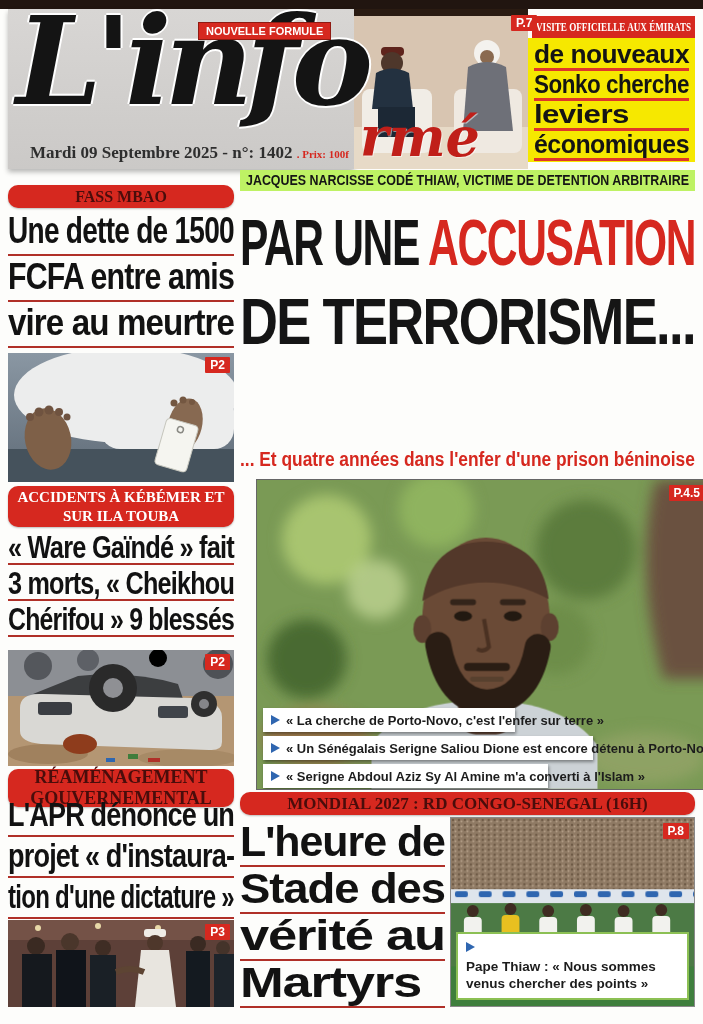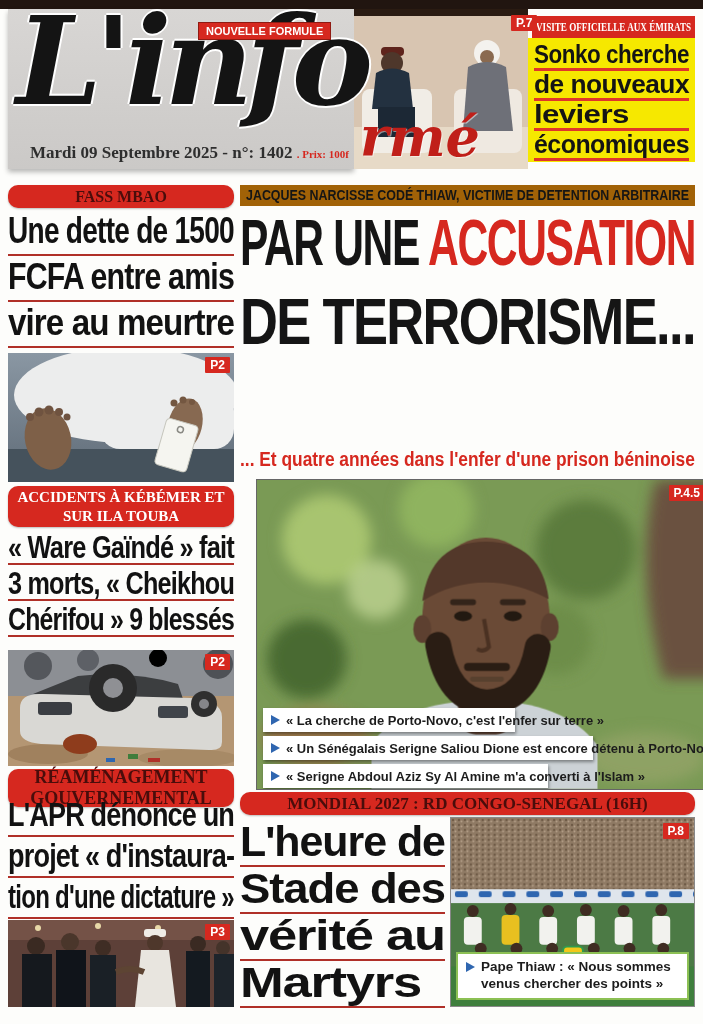--- a/index.html
+++ b/index.html
@@ -56,42 +56,42 @@
   .hline > span { font-weight:bold; letter-spacing:-1px; color:#121212; }
   .lc-line { height:46px; } .lc-line > span { font-size:37px; line-height:42px; }
   .lc-line2 { height:36px; } .lc-line2 > span { font-size:32px; line-height:36px; }
   .lc-line3 { height:41px; } .lc-line3 > span { font-size:33px; line-height:37px; }
 
   
   .photo { position:absolute; overflow:hidden; }
   .photo svg { display:block; width:100%; height:100%; }
 
   
-  .ms-kicker { position:absolute; left:240px; top:185px; width:455px; height:21px; background:#a16207;
+  .ms-kicker { position:absolute; left:240px; top:170px; width:455px; height:21px; background:#bef264;
                padding:0 6px; }
   .ms-kicker > span { font-size:14px; font-weight:bold; color:#151515; line-height:21px; }
   .ms-h { position:absolute; left:240px; top:206px; width:455px; }
   .bigline { height:79px; }
   .bigline > span { font-size:64px; line-height:74px; font-weight:bold; letter-spacing:-2px; color:#151515; }
   .bigline .red { color:#d6281f; }
   .ms-sub { position:absolute; left:240px; top:447px; width:455px; }
   .ms-sub > span { font-size:20px; font-weight:bold; color:#d6281f; line-height:24px; }
 
   .quote-bar { position:absolute; left:6px; height:24px; background:#fff; display:flex;
                align-items:center; gap:6px; padding:0 8px; box-shadow:1px 2px 3px rgba(0,0,0,.4); }
   .quote-bar .fit-x > span { font-size:13px; font-weight:bold; color:#1c1c1c; }
   .tri { width:0; height:0; border-left:9px solid #2f66b0; border-top:5.5px solid transparent;
          border-bottom:5.5px solid transparent; flex:none; }
 
   
   .sp-h { position:absolute; left:240px; top:820px; width:205px; }
   .sp-line { height:47px; border-bottom:2px solid #b03028; padding:0 0 3px; }
   .sp-line > span { font-size:42px; line-height:43px; font-weight:bold; letter-spacing:-1px; color:#121212; }
   .caption-bar { position:absolute; left:5px; right:5px; bottom:6px; background:#fff;
-                 border:2px solid #8cc054; padding:4px 6px 5px 8px; display:flex; gap:6px; }
+                 border:2px solid #8cc054; padding:4px 6px 5px 8px; display:flex; gap:6px;flex-direction:column; }
   .caption-bar .cap-text { font-size:13.5px; font-weight:bold; color:#1c1c1c; line-height:1.3; }
   .caption-bar .tri { margin-top:4px; }
 </style>
 </head>
 <body>
 
 <div id="page">
   <div class="topstrip"></div>
 
   <div id="masthead">
@@ -115,22 +115,22 @@
     </div>
 
     <div class="mast-title">L'info</div>
     <div class="mast-suffix">rmé</div>
     <div class="badge-nf">NOUVELLE FORMULE</div>
     <div class="dateline"><span>Mardi 09 Septembre 2025 - n°: 1402</span> <span class="price">. Prix: 100f</span></div>
 
     <span class="pbadge" style="left:503px; top:6px;">P.7</span>
     <div class="tr-kicker fit-x"><span style="transform: scaleX(0.701);">VISITE OFFICIELLE AUX ÉMIRATS</span></div>
     <div class="tr-box">
+      <div class="tr-line fit-x fit-grow"><span style="transform: scaleX(1.052);">de nouveaux</span></div>
       <div class="tr-line fit-x fit-grow"><span style="transform: scaleX(0.897);">Sonko cherche</span></div>
-      <div class="tr-line fit-x fit-grow"><span style="transform: scaleX(1.052);">de nouveaux</span></div>
       <div class="tr-line fit-x fit-grow"><span style="transform: scaleX(1.25);">leviers</span></div>
       <div class="tr-line fit-x fit-grow"><span style="transform: scaleX(0.996);">économiques</span></div>
     </div>
   </div>
 
   <div class="band dark" style="left:8px; top:185px; width:226px; height:23px; font-size:16px;">
       <span>FASS MBAO</span>
     </div>
 
   <div class="hcol" style="left:8px; top:210px; width:226px;">

